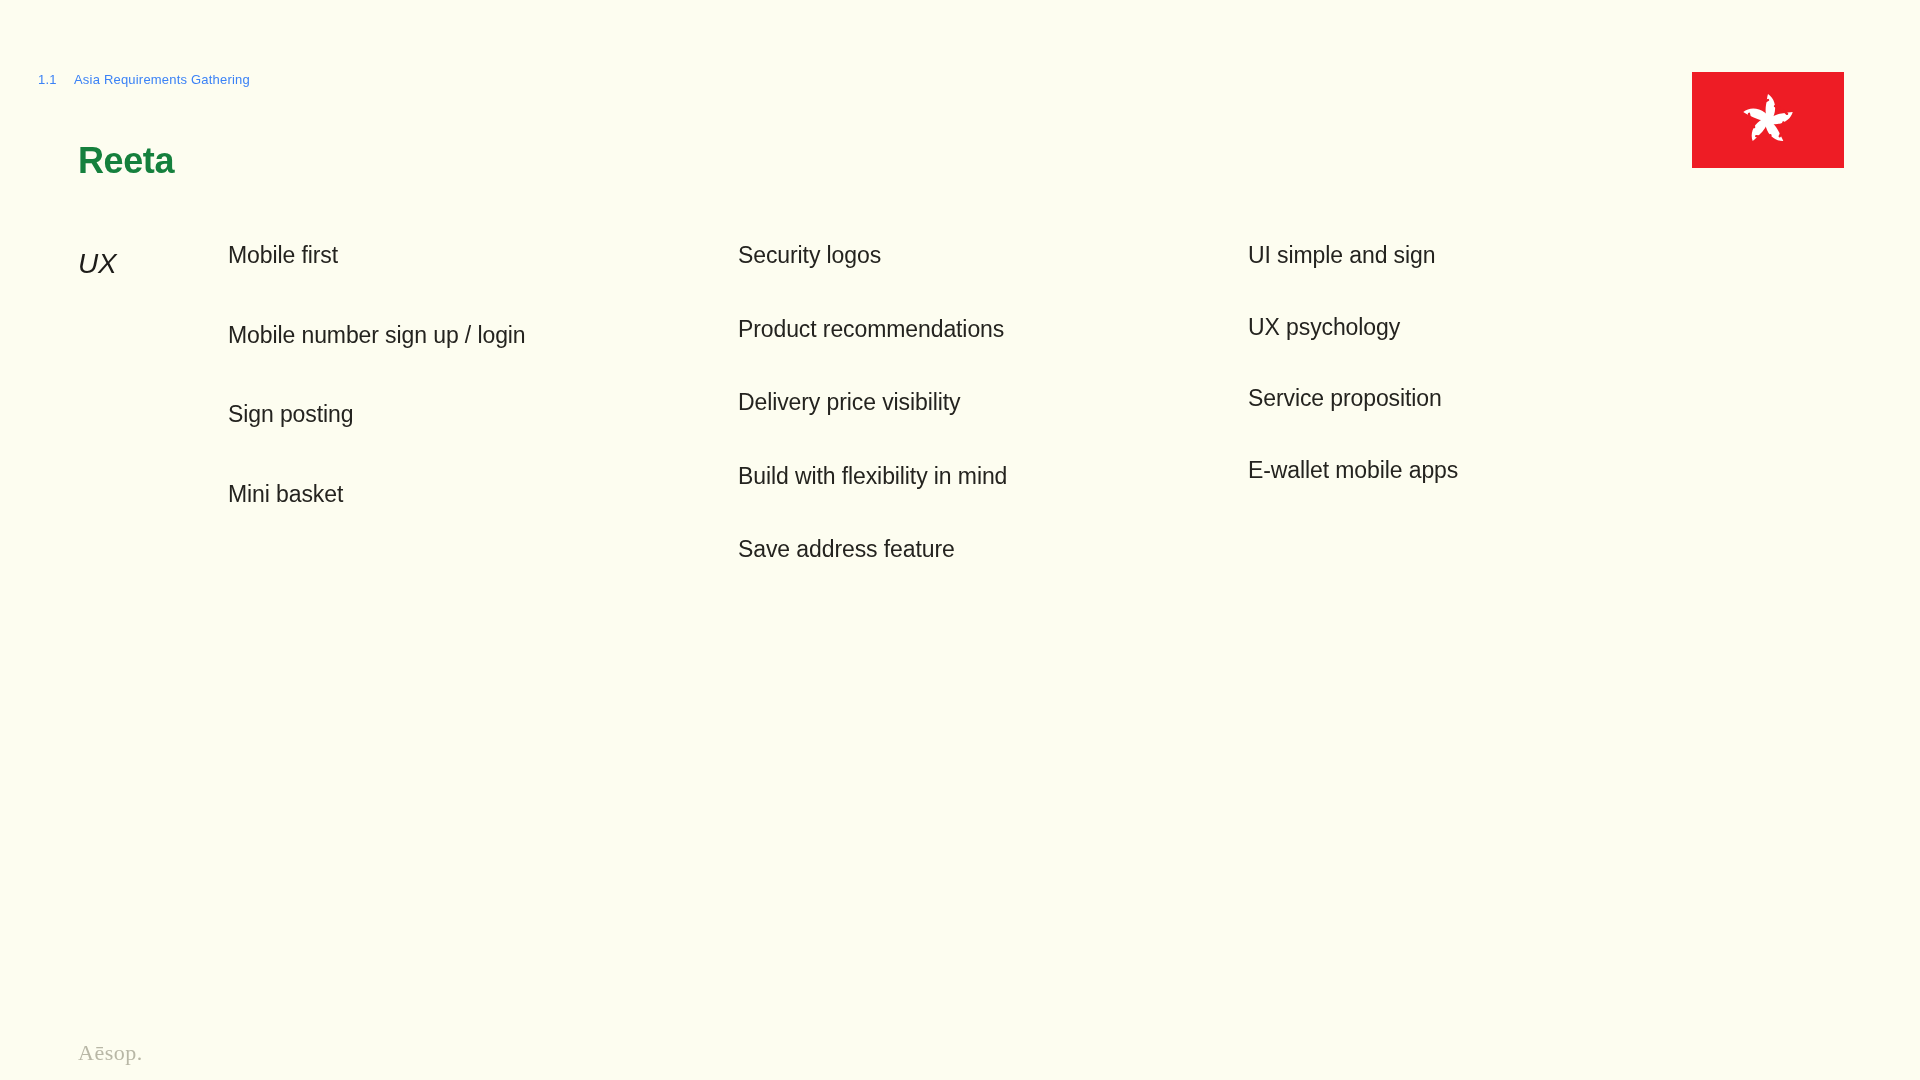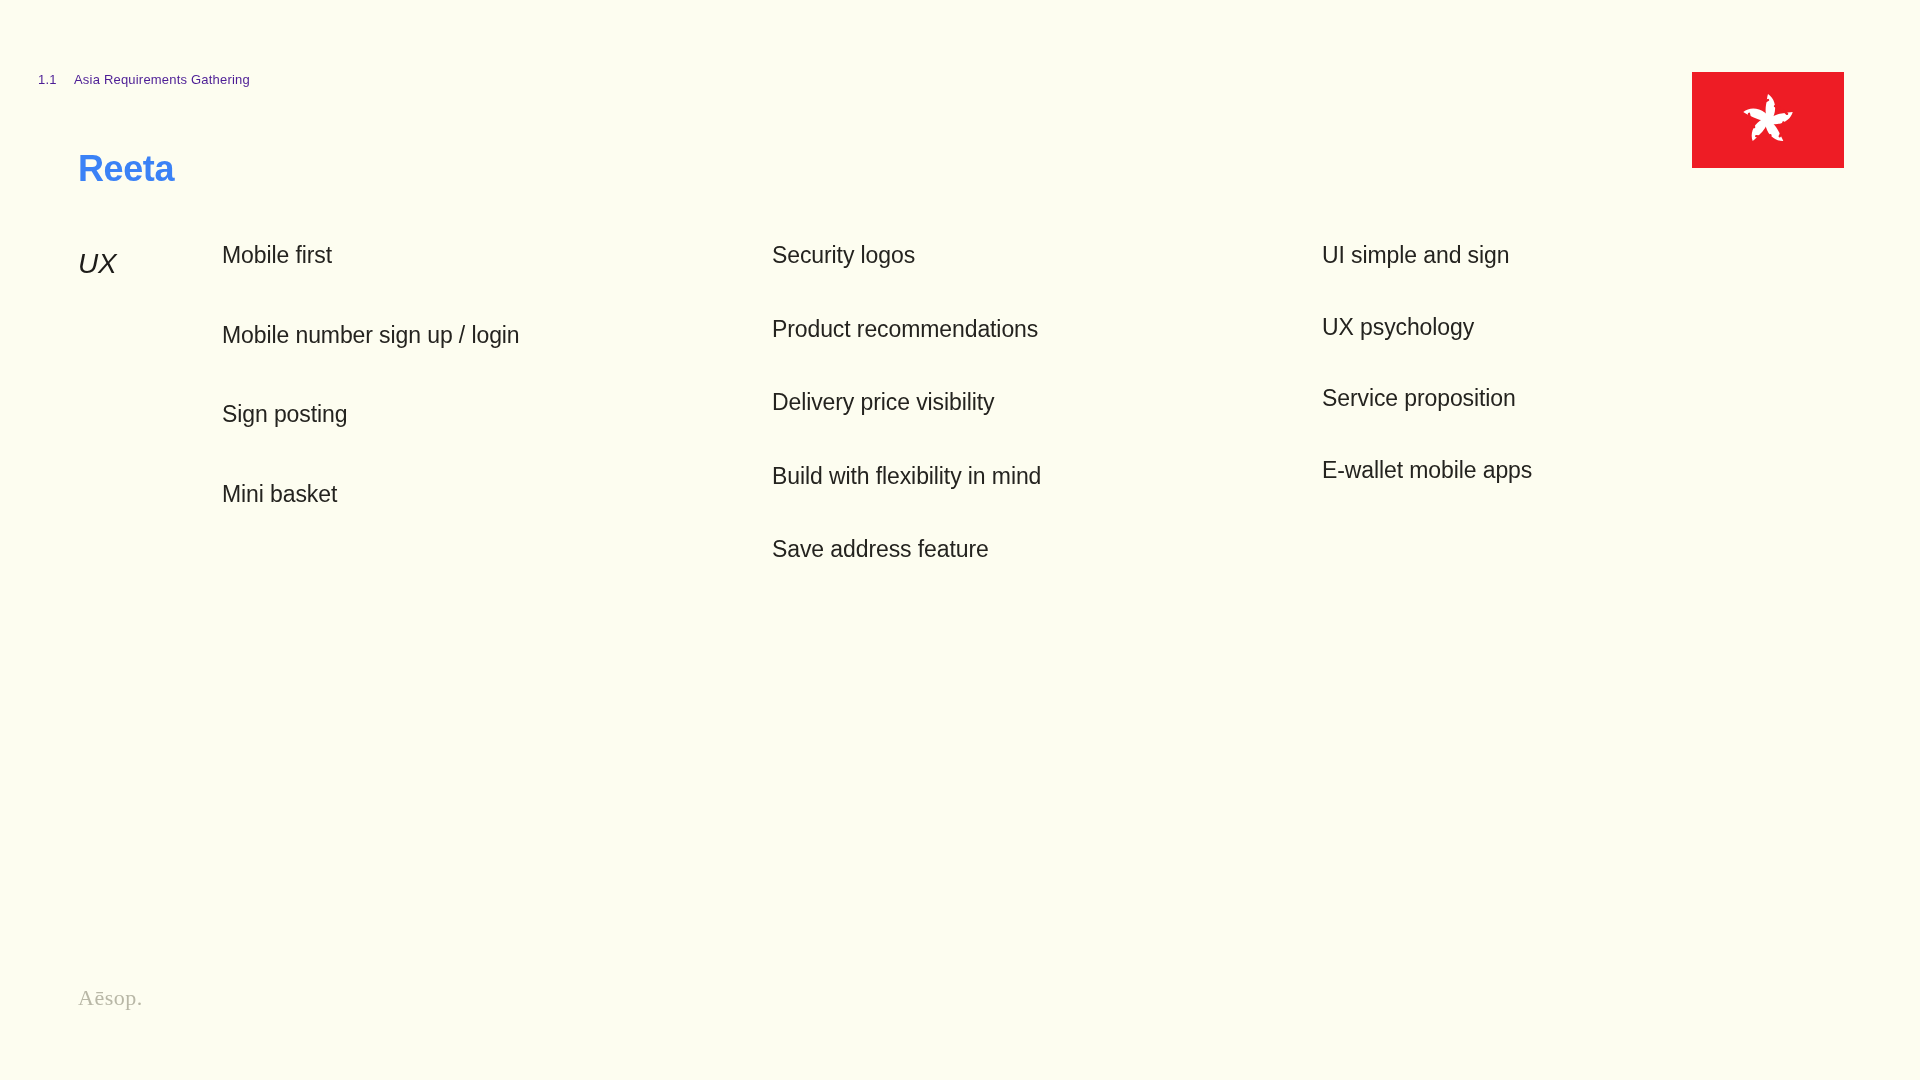--- a/index.html
+++ b/index.html
@@ -20,34 +20,34 @@
 
   
   .meta {
     position: absolute;
     left: 38px;
     top: 72px;
     display: flex;
     align-items: baseline;
     font-size: 13px;
     letter-spacing: 0.2px;
-    color: #4c1d95;
+    color: #3b82f6;
   }
   .meta-number { width: 36px; flex: none; }
   .meta-label { white-space: nowrap; }
 
   
   .title {
     position: absolute;
     left: 78px;
-    top: 148px;
+    top: 140px;
     font-size: 36px;
     font-weight: 700;
     letter-spacing: -0.4px;
-    color: #3b82f6;
+    color: #15803d;
   }
 
   
   .flag {
     position: absolute;
     left: 1692px;
     top: 72px;
     width: 152px;
     height: 96px;
     background: #ee1c25;
@@ -62,25 +62,24 @@
     top: 248px;
     font-size: 28px;
     font-weight: 400;
     letter-spacing: -0.2px;
     color: #1d1c19;
     font-style: italic;
   }
 
   .columns {
     position: absolute;
-    left: 222px;
+    left: 228px;
     top: 240px;
     width: 1500px;
     display: flex;
-    gap: 40px;
   }
   .column { width: 510px; flex: none; }
   .column-item {
     font-size: 23px;
     line-height: 1.2;
     color: #24231f;
     margin-bottom: 52px;
     letter-spacing: -0.1px;
   }
   .column-item:last-child { margin-bottom: 0; }
@@ -89,21 +88,21 @@
   .col-0 { padding-top: 2px; }
   .col-1 { padding-top: 2px; }
   .col-2 { padding-top: 2px; }
   .col-1 .column-item { margin-bottom: 46px; }
   .col-2 .column-item { margin-bottom: 44px; }
 
   
   .footer-logo {
     position: absolute;
     left: 78px;
-    top: 985px;
+    top: 1040px;
     font-family: "Liberation Serif", serif;
     font-size: 22px;
     letter-spacing: 0.5px;
     color: #b8b7a6;
   }
 </style>
 </head>
 <body>
 
 <div class="slide">

